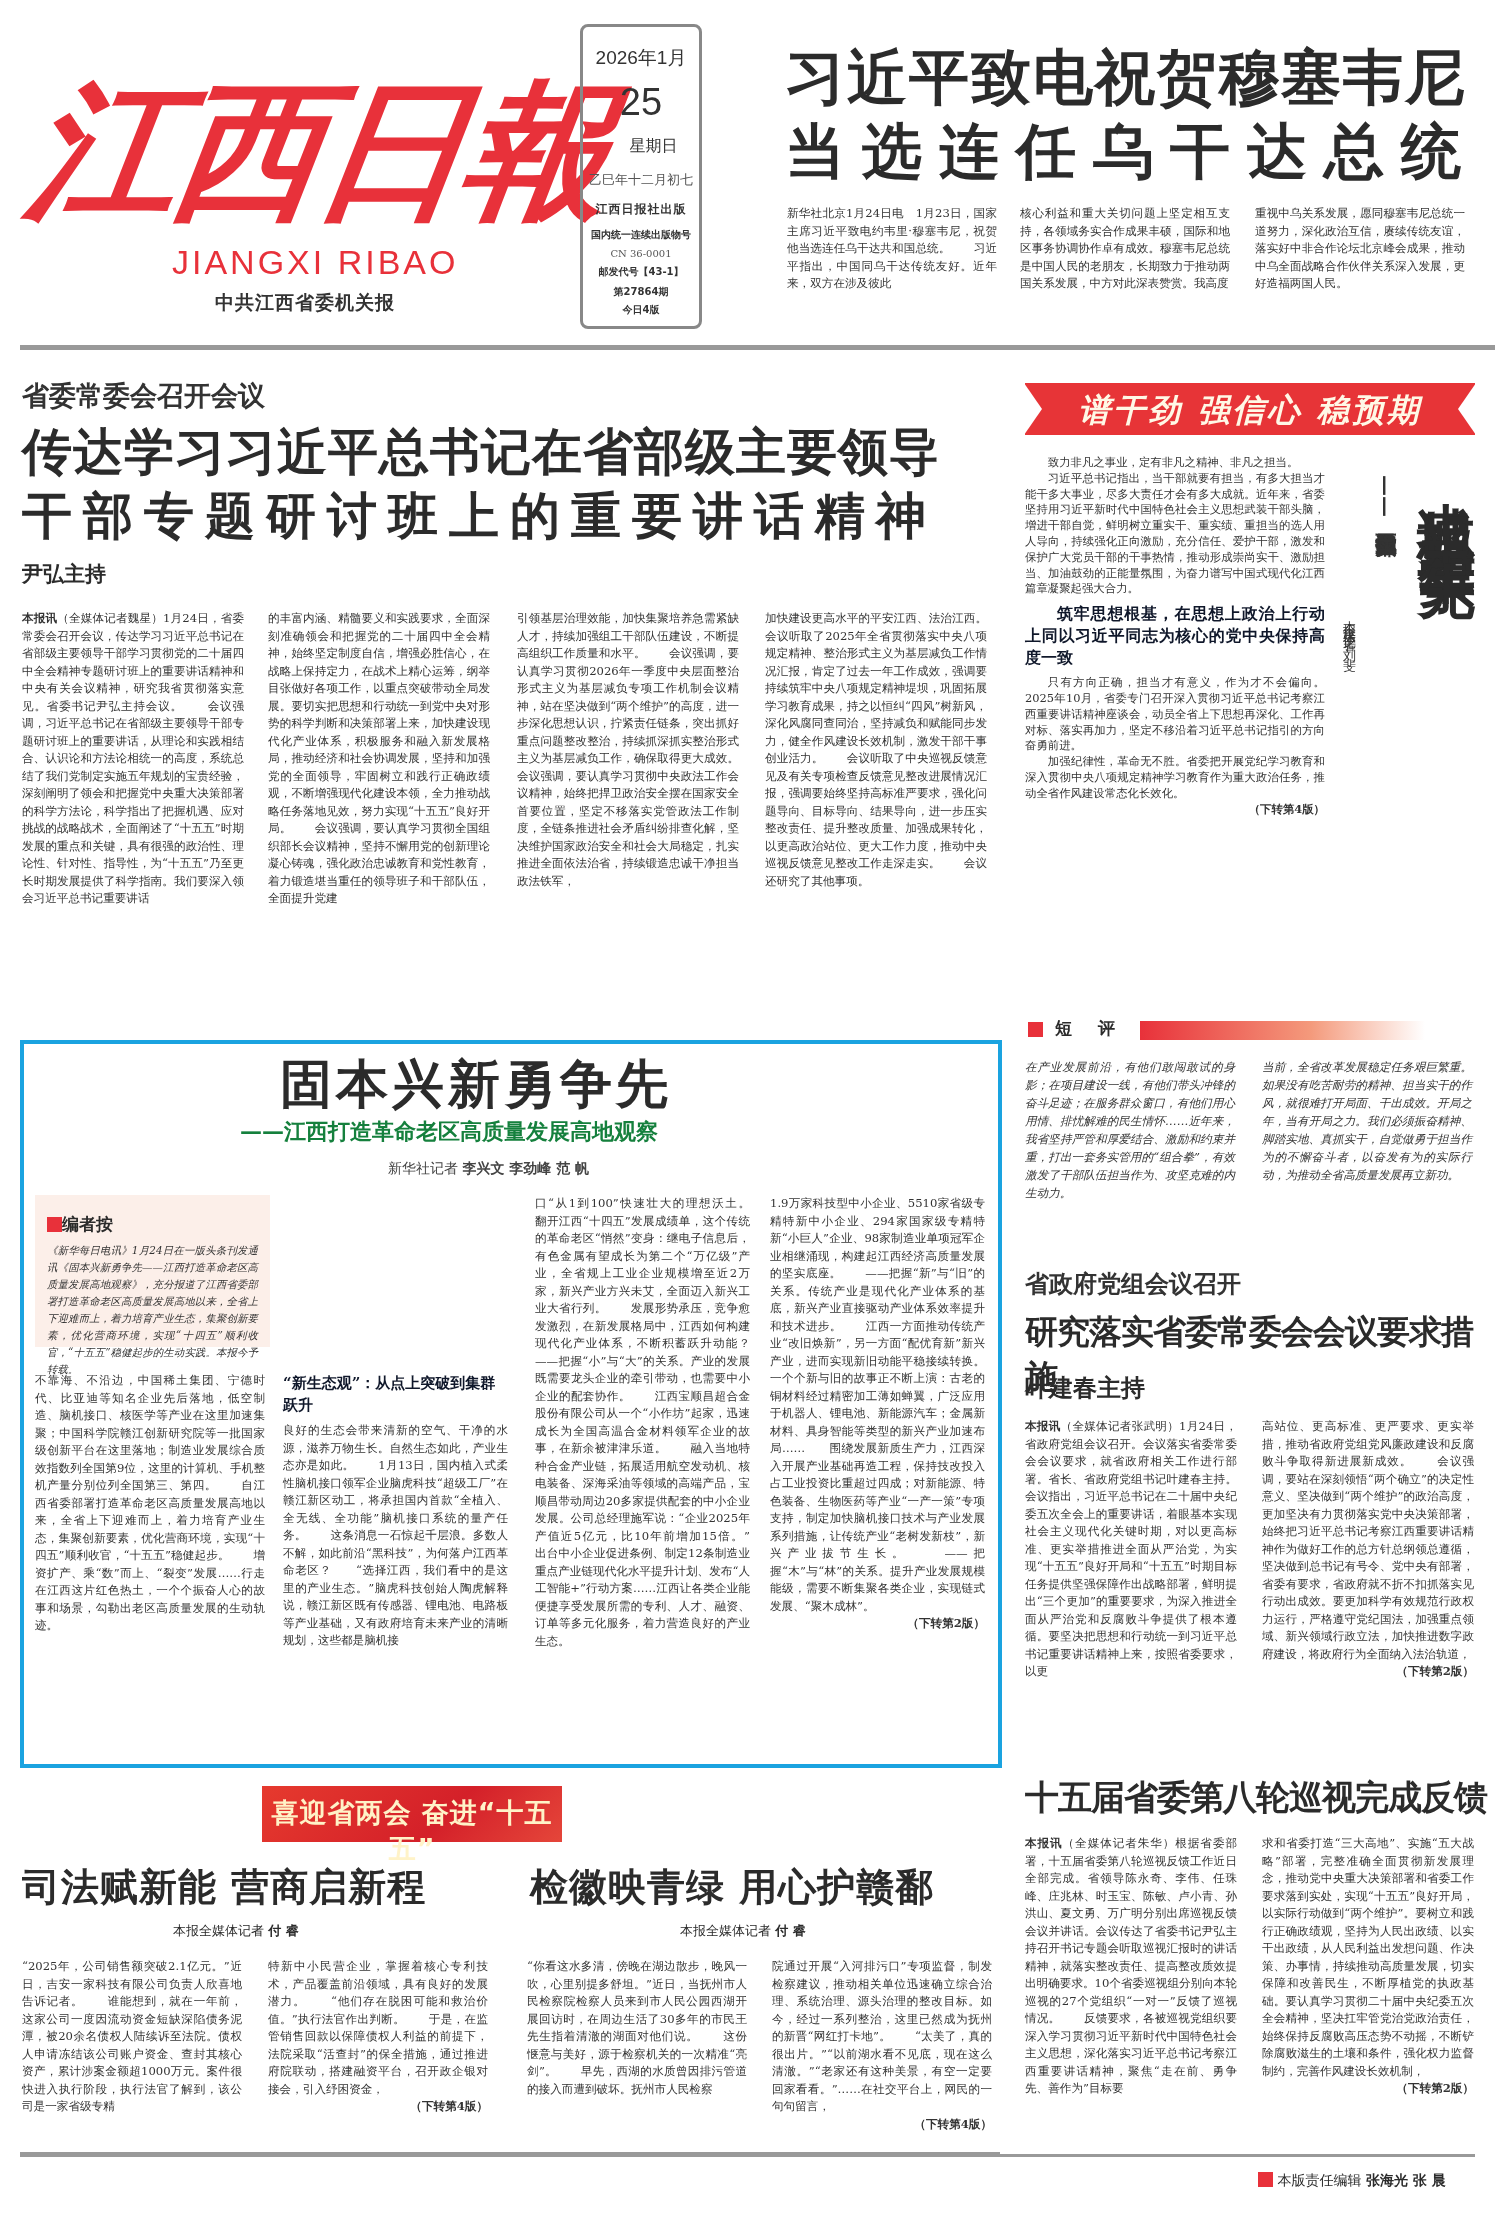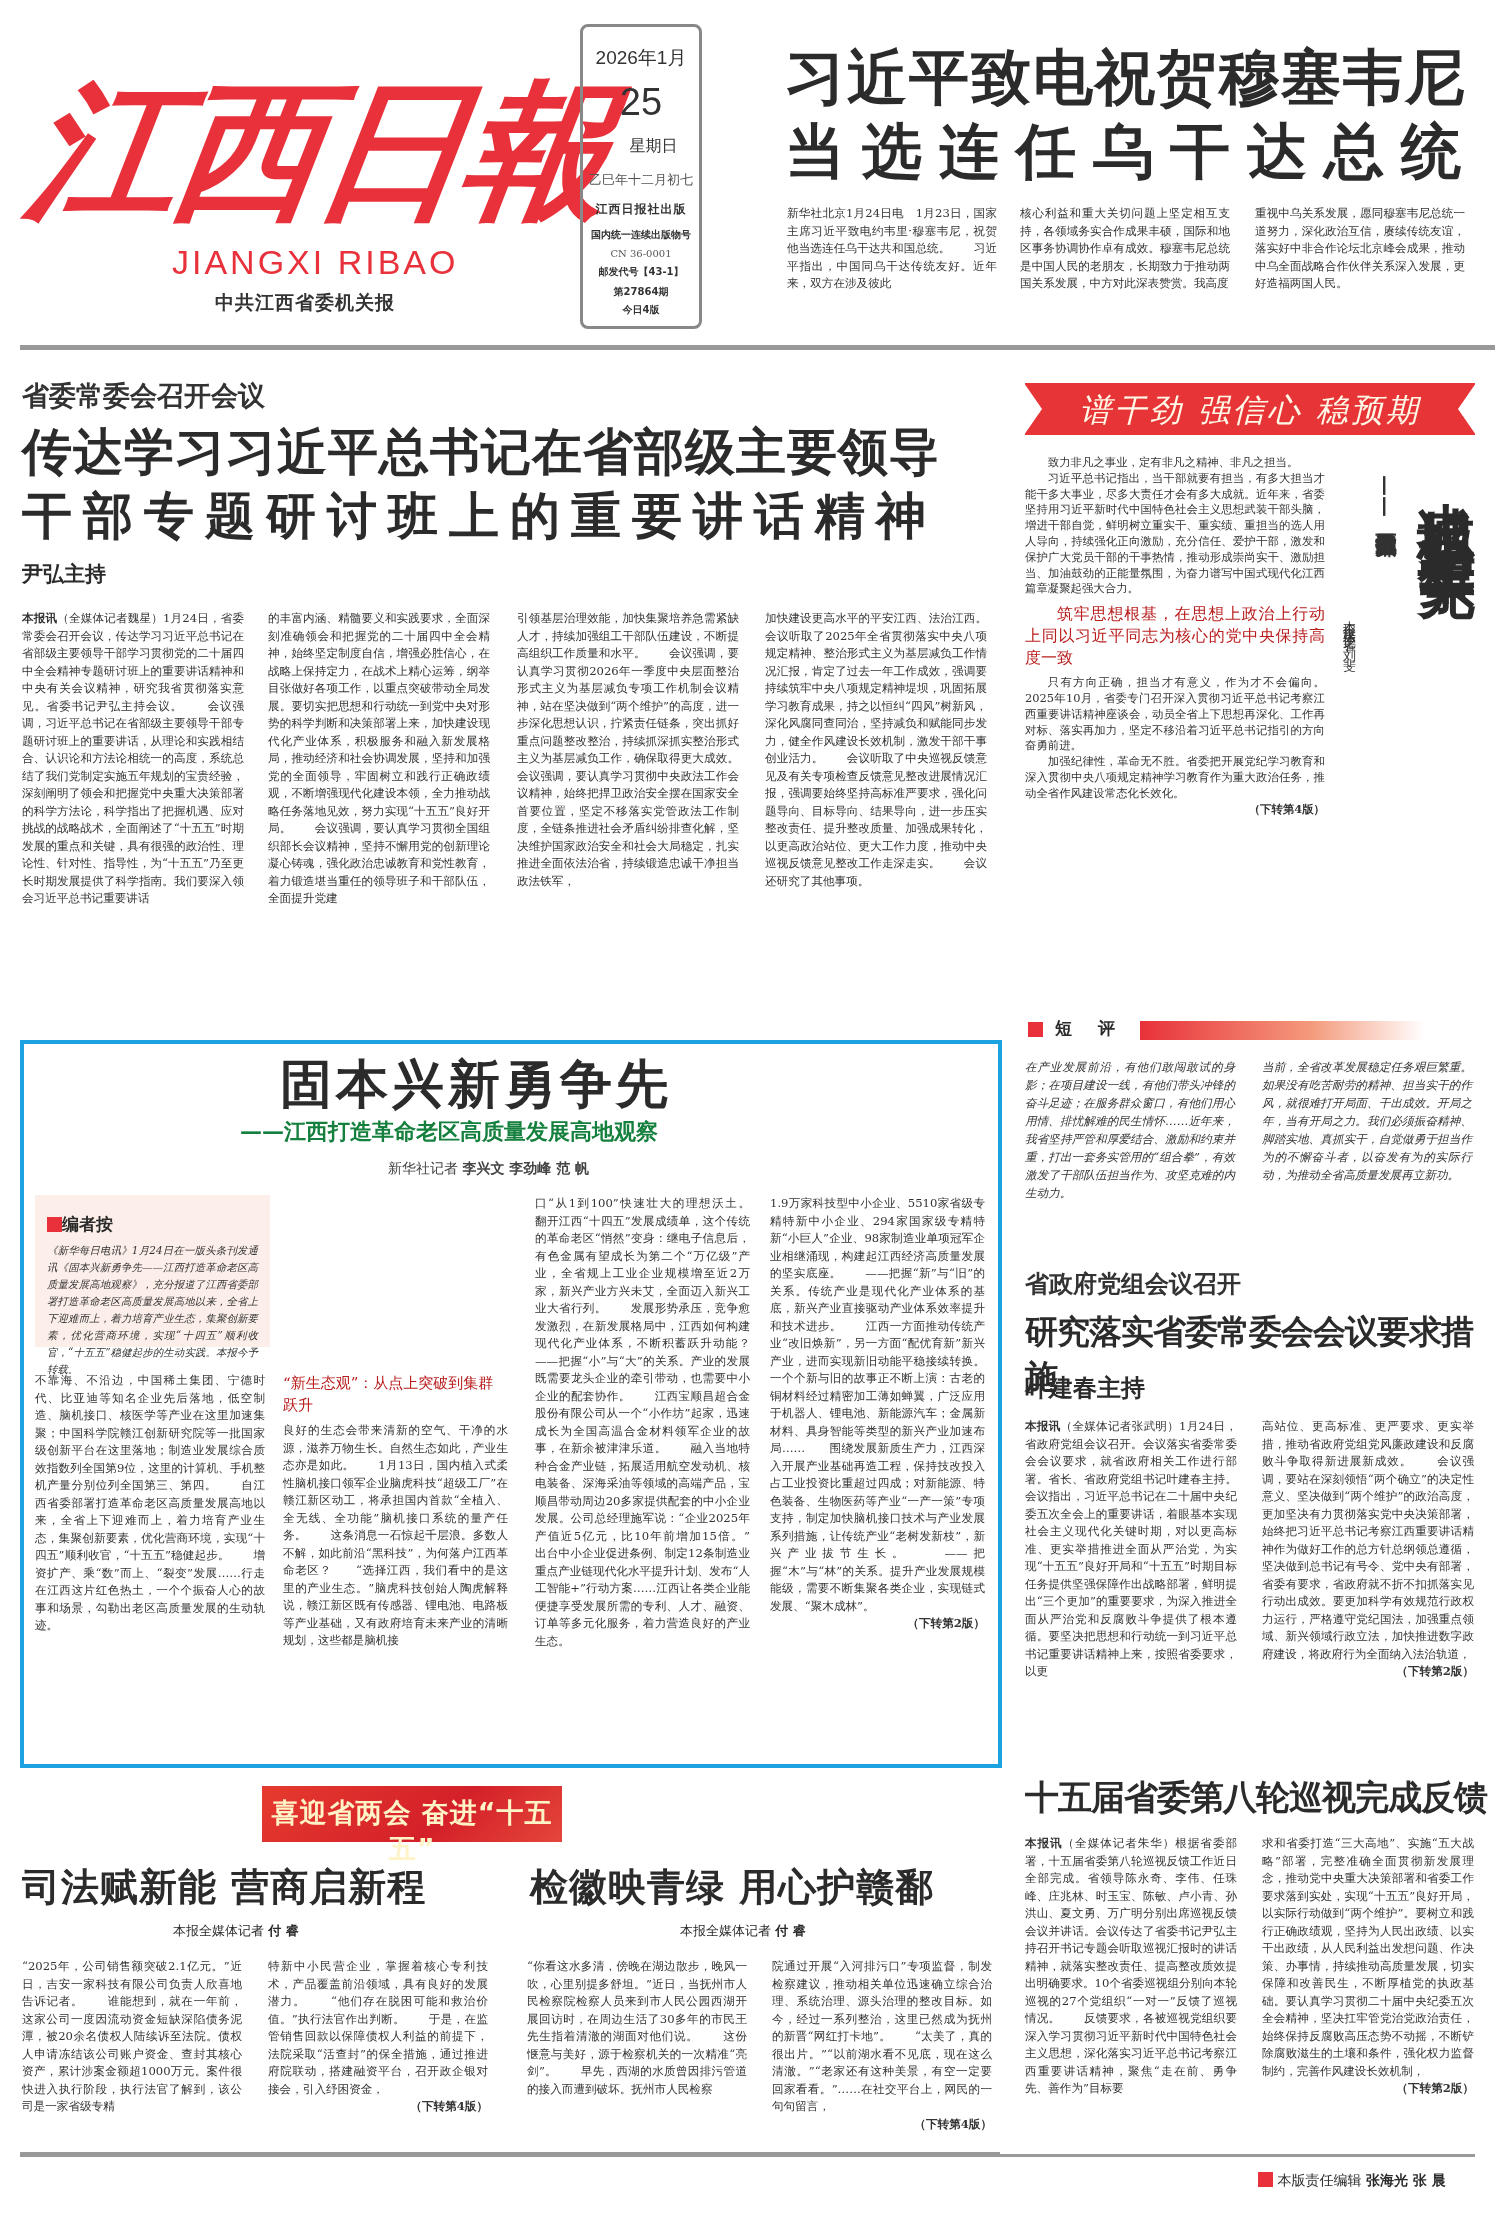--- a/index.html
+++ b/index.html
@@ -38,26 +38,26 @@
   .kicker { font-size: 27px; font-weight: bold; color: #333; }
   .h2 { font-family: "DejaVu Sans", sans-serif; font-weight: bold; font-size: 50px; line-height: 64px; color: #2b2b2b; letter-spacing: 1px; }
   .h2 .l2 { letter-spacing: 11px; }
   .byline-host { font-size: 21px; font-weight: bold; }
 
   
   .ribbon { left: 1025px; top: 383px; width: 450px; height: 52px; background: #e73437; }
   .ribbon::before, .ribbon::after { content: ""; position: absolute; top: 0; width: 0; height: 0; border-top: 26px solid #fff; border-bottom: 26px solid #fff; }
   .ribbon::before { left: -1px; border-right: 0; border-left: 18px solid #fff; border-top-color: transparent; border-bottom-color: transparent; }
   .ribbon::after { right: -1px; border-left: 0; border-right: 18px solid #fff; border-top-color: transparent; border-bottom-color: transparent; }
-  .ribbon span { position: absolute; left: 0; right: 0; top: 6px; text-align: center; color: #fff8e6; font-size: 32px; font-style: italic; font-weight: normal; letter-spacing: 3px; }
+  .ribbon span { position: absolute; left: 0; right: 0; top: 6px; text-align: center; color: #fff8e6; font-size: 32px; font-style: italic; font-weight: bold; letter-spacing: 3px; }
 
   .vtitle { writing-mode: vertical-rl; font-family: "DejaVu Sans", sans-serif; font-weight: bold; color: #2b2b2b; }
   .vsub { writing-mode: vertical-rl; color: #333; }
 
-  .subhead { font-size: 16px; font-weight: normal; line-height: 22px; color: #b91c1c; }
+  .subhead { font-size: 16px; font-weight: bold; line-height: 22px; color: #0f172a; }
 
   
   .bluebox { left: 20px; top: 1040px; width: 982px; height: 330px; border: 4px solid #1aa3e0; border-bottom: none; }
   .bluebox-b { left: 20px; top: 1360px; width: 982px; height: 408px; border: 4px solid #1aa3e0; border-top: none; }
   .h3 { font-family: "DejaVu Sans", sans-serif; font-weight: bold; font-size: 52px; letter-spacing: 4px; color: #2b2b2b; }
   .editor-note { left: 35px; top: 1195px; width: 235px; height: 152px; background: #fcefe9; }
 
   .shortbar { left: 1025px; top: 1020px; width: 450px; height: 20px; }
   .shortbar .sq { position: absolute; left: 3px; top: 2px; width: 15px; height: 15px; background: #e8313a; }
   .shortbar .lbl { position: absolute; left: 30px; top: -3px; font-size: 17px; font-weight: bold; letter-spacing: 10px; }

